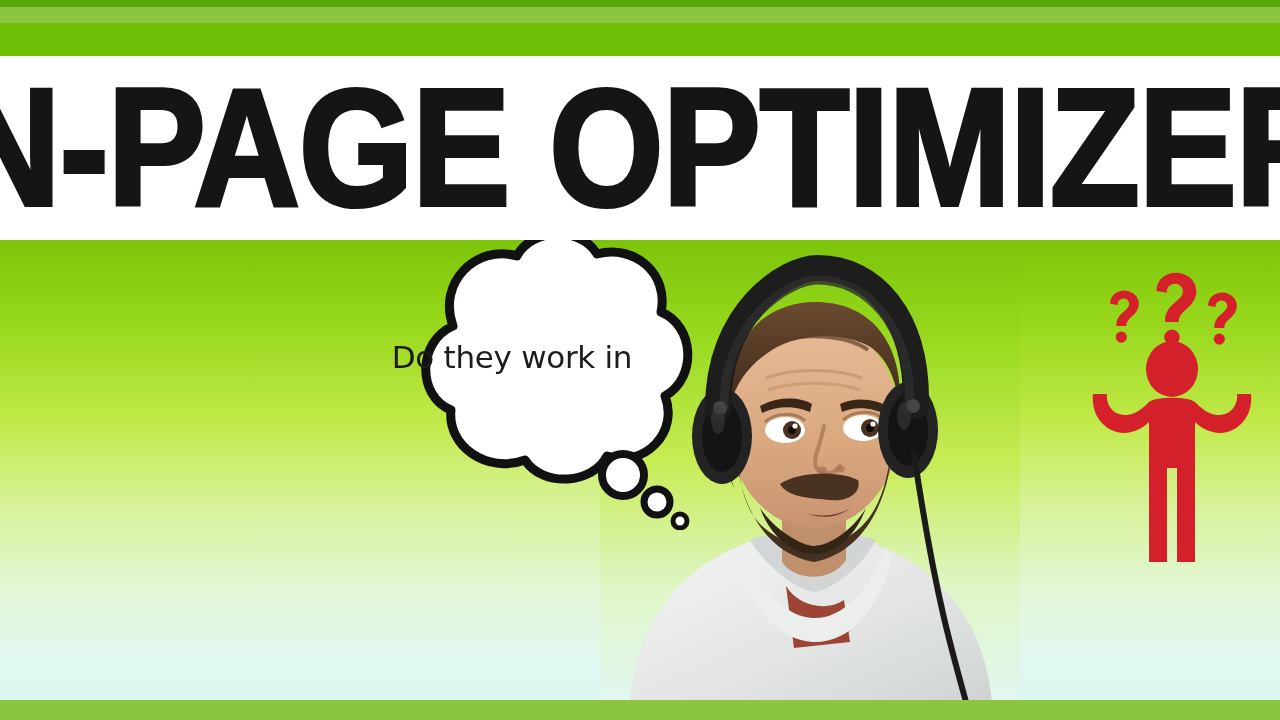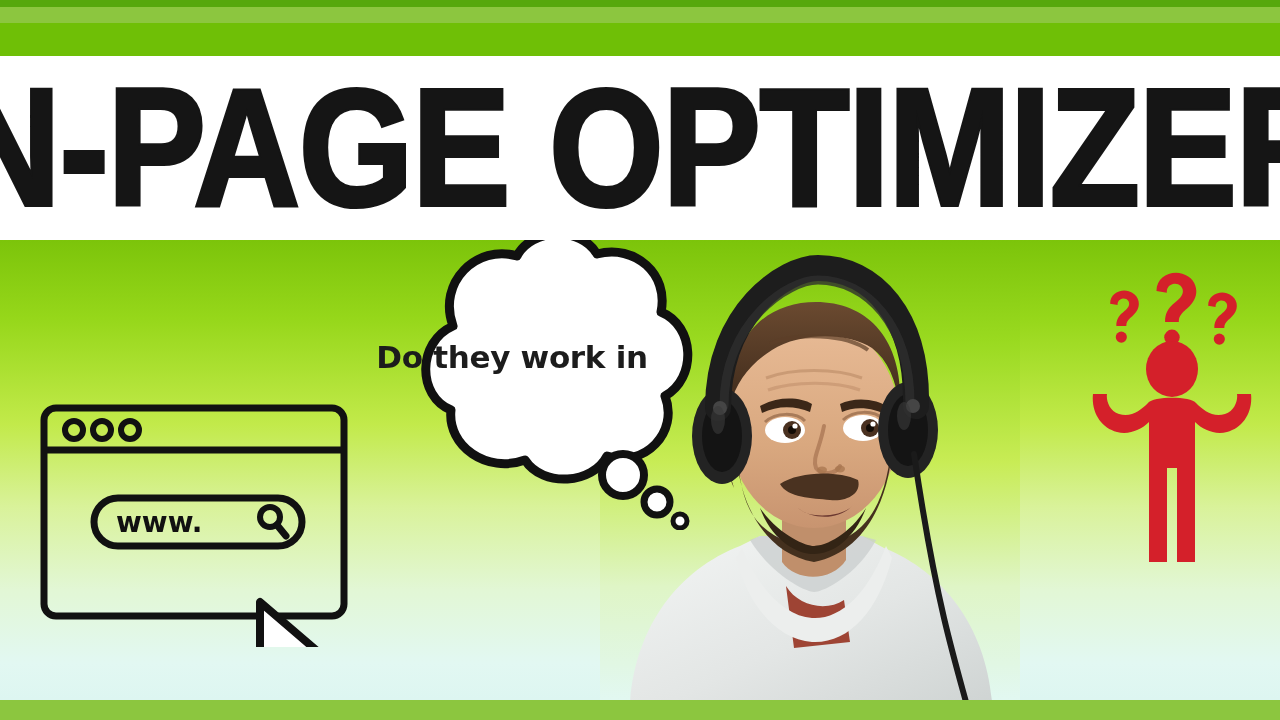--- a/index.html
+++ b/index.html
@@ -69,21 +69,21 @@
     position:absolute; left:335px; top:230px;
     width:360px; height:300px;
   }
   .thought svg { display:block; }
   .bubble-text {
     position:absolute;
     left:352px; top:325px;
     width:320px;
     text-align:center;
     font-family:"DejaVu Sans","Liberation Sans", sans-serif;
-    font-weight:700;
+    font-weight:400;
     font-size:31px;
     line-height:1.42;
     color:#1c1c1c;
     letter-spacing:-0.3px;
     pointer-events:none;
   }
 
   
   .person-wrap {
     position:absolute; left:600px; top:240px;
@@ -114,47 +114,20 @@
   <div class="stripe stripe-dark"></div>
   <div class="stripe stripe-mid"></div>
   <div class="stripe stripe-bright"></div>
 
   <div class="title-band">
     <div class="title-text">ON-PAGE OPTIMIZERS</div>
   </div>
 
   <div class="stage">
 
-    <div class="browser-ill" style="left:38px; top:162px;">
-      <svg width="330" height="245" viewBox="0 0 330 245" fill="none" xmlns="http://www.w3.org/2000/svg">
-
-        <rect x="6" y="6" width="300" height="208" rx="12" ry="12" fill="none" stroke="#111111" stroke-width="7"></rect>
-
-        <line x1="7" y1="48" x2="305" y2="48" stroke="#111111" stroke-width="7"></line>
-
-        <circle cx="36" cy="28" r="9" fill="none" stroke="#111111" stroke-width="6"></circle>
-        <circle cx="64" cy="28" r="9" fill="none" stroke="#111111" stroke-width="6"></circle>
-        <circle cx="92" cy="28" r="9" fill="none" stroke="#111111" stroke-width="6"></circle>
-
-        <rect x="56" y="96" width="208" height="48" rx="24" ry="24" fill="none" stroke="#111111" stroke-width="7"></rect>
-
-        <g>
-          <circle cx="232" cy="115" r="10" fill="none" stroke="#111111" stroke-width="6"></circle>
-          <line x1="239" y1="123" x2="248" y2="134" stroke="#111111" stroke-width="7" stroke-linecap="round"></line>
-        </g>
-
-        <g>
-          <path d="M222 200 L222 283 L243 262 L257 290 L270 283 L256 256 L285 254 Z" fill="#ffffff" stroke="#111111" stroke-width="8" stroke-linejoin="round"></path>
-        </g>
-      </svg>
-
-      <div style="position:absolute; left:78px; top:104px; width:150px;
-                  font-family:'DejaVu Sans','Liberation Sans',sans-serif;
-                  font-weight:800; font-size:28px; letter-spacing:0px; color:#111111;">www.</div>
-    </div>
 
     <div class="person-wrap" style="top:0px;">
       <svg class="person-svg" width="420" height="462" viewBox="0 0 420 462" xmlns="http://www.w3.org/2000/svg">
         <defs>
           <linearGradient id="bgp" x1="0" y1="0" x2="0" y2="1">
             <stop offset="0%" stop-color="#7cc40a"></stop>
             <stop offset="22%" stop-color="#9ada20"></stop>
             <stop offset="48%" stop-color="#c8ec55"></stop>
             <stop offset="75%" stop-color="#dff5c6"></stop>
             <stop offset="100%" stop-color="#e2f8f2"></stop>

